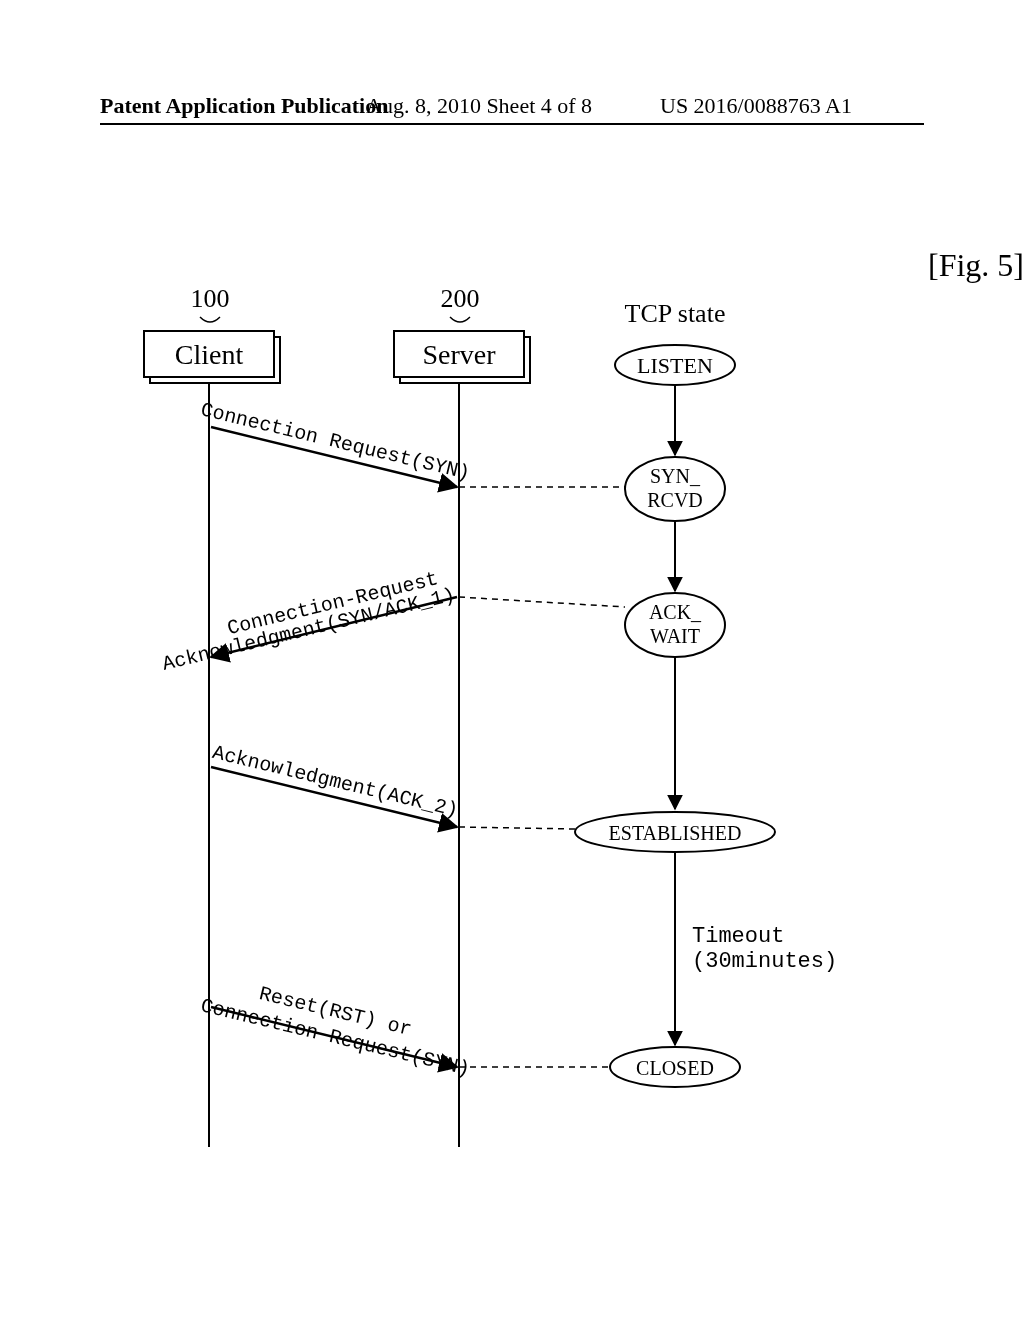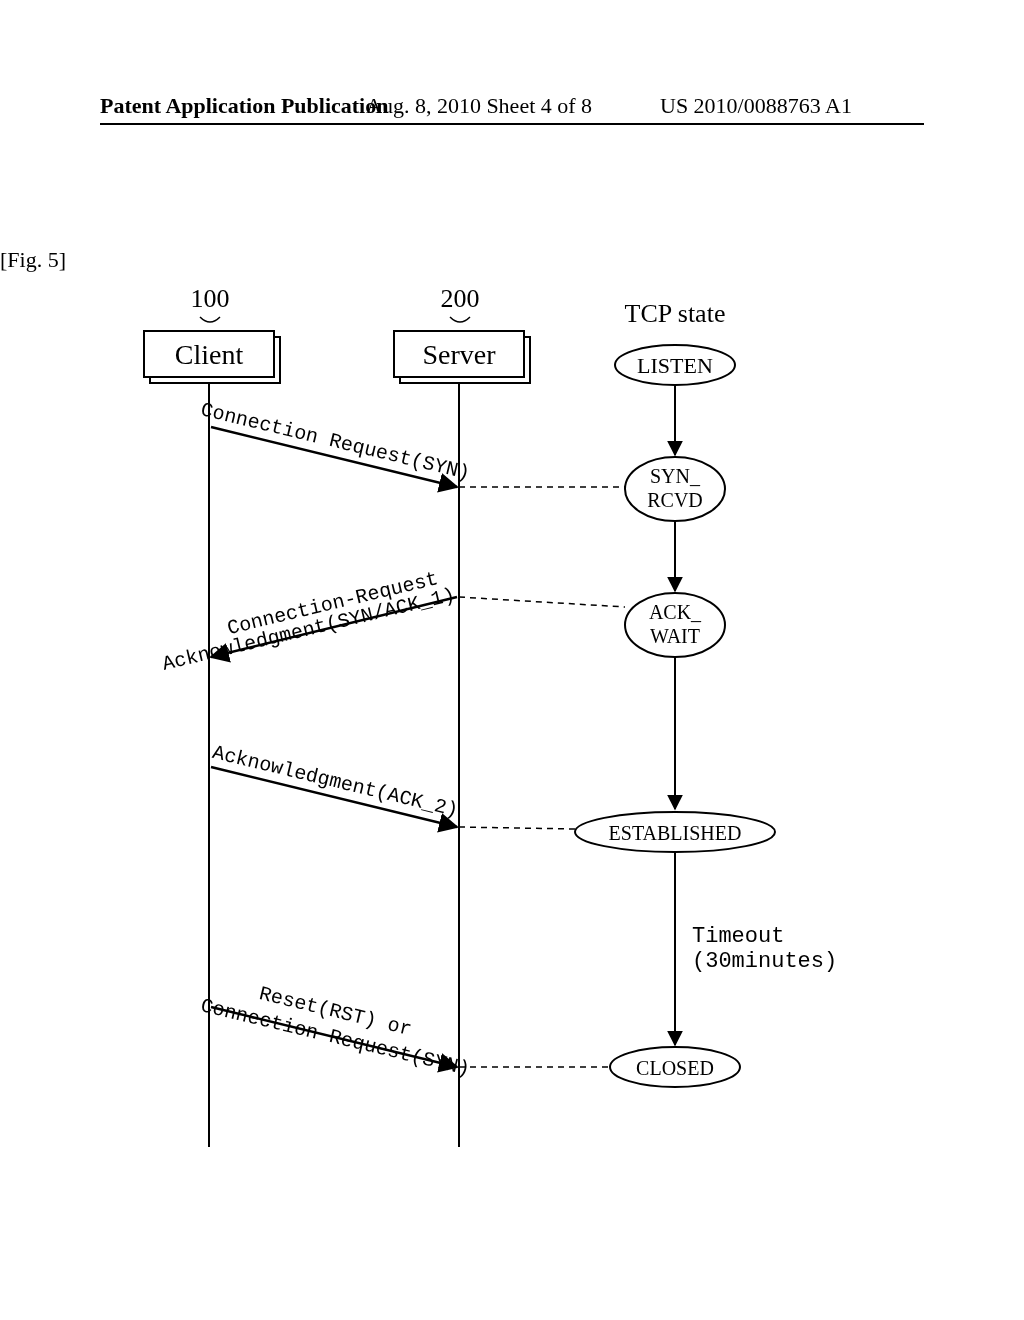--- a/index.html
+++ b/index.html
@@ -21,36 +21,36 @@
     left: 100px;
     right: 100px;
     top: 106px;
     height: 0;
     border-top: 2px solid #000;
   }
   .hdr-left { position:absolute; left:100px; top:76px; font-size:22px; font-weight:bold; }
   .hdr-mid  { position:absolute; left:366px; top:76px; font-size:22px; }
   .hdr-right{ position:absolute; left:660px; top:76px; font-size:22px; }
 
-  .fig-label { position:absolute; left:0; right:0; top:230px; text-align:left; font-size:22px; }
+  .fig-label { position:absolute; left:0; right:0; top:230px; text-align:right; font-size:32px; }
 
   svg { position:absolute; left:0; top:0; }
 
   .t-serif { font-family: "Times New Roman", Times, serif; }
   .t-mono  { font-family: "Courier New", Courier, monospace; }
 
 </style>
 </head>
 <body>
 
 <div class="page">
 
   <div class="hdr-left t-serif">Patent Application Publication</div>
   <div class="hdr-mid t-serif">Aug. 8, 2010  Sheet 4 of 8</div>
-  <div class="hdr-right t-serif">US 2010/0088763 A1</div>
+  <div class="hdr-right t-serif">US 2016/0088763 A1</div>
   <div class="hline"></div>
 
   <div class="fig-label t-serif">[Fig. 5]</div>
 
   <svg width="1024" height="1320" viewBox="0 0 1024 1320">
     <defs>
       <marker id="arrow" viewBox="0 0 10 10" refX="9" refY="5" markerWidth="8" markerHeight="8" orient="auto-start-reverse">
         <path d="M 0 0 L 10 5 L 0 10 z" fill="#000"></path>
       </marker>
     </defs>

